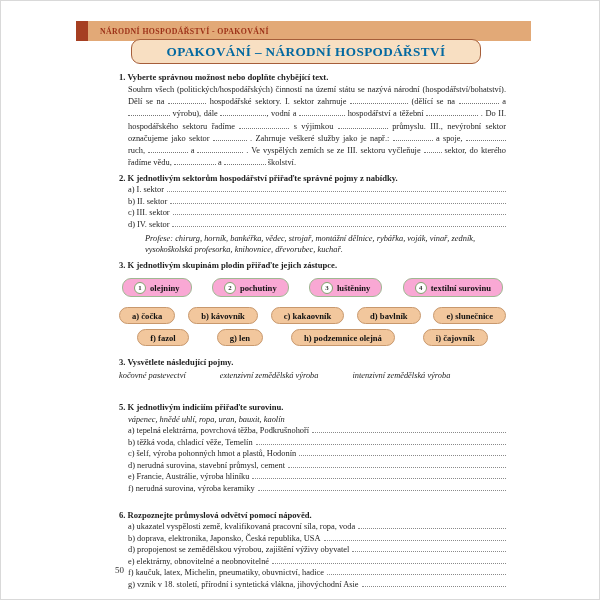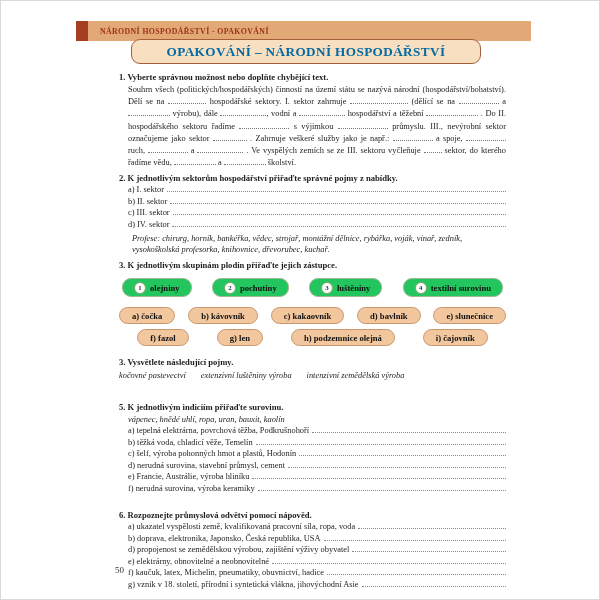--- a/index.html
+++ b/index.html
@@ -13,34 +13,34 @@
   .titlebox{position:absolute;left:130px;top:38px;width:350px;height:25px;background:#f8dfc2;border:1.6px solid #a65e3a;border-radius:9px;display:flex;align-items:center;justify-content:center;box-sizing:border-box;}
   .titlebox span{font-size:13.2px;font-weight:bold;letter-spacing:.4px;color:#0369a1;}
   
   .content{position:absolute;left:118px;top:71px;width:387px;}
   .h{font-size:8.6px;font-weight:bold;line-height:11px;}
   .body{margin-left:9px;}
   .para{margin:1px 0 0 9px;font-size:8.4px;line-height:11.2px;text-align:justify;}
   .blank{display:inline-block;height:8px;border-bottom:1px dotted #777;vertical-align:baseline;}
   .item{display:flex;align-items:baseline;font-size:8.4px;line-height:11.5px;}
   .item .leader{flex:1;border-bottom:1px dotted #8a8a8a;margin:0 0 2px 3px;min-width:8px;}
-  .note{margin:3px 0 0 4px;font-size:8.4px;line-height:11px;font-style:italic;}
+  .note{margin:3px 0 0 17px;font-size:8.4px;line-height:11px;font-style:italic;}
   .hint{margin:1px 0 0 0;font-size:8.4px;line-height:11px;font-style:italic;}
-  .terms{margin:2px 0 0 0;display:flex;gap:15px;font-size:8.4px;line-height:11px;font-style:italic;}
+  .terms{margin:2px 0 0 0;display:flex;gap:34px;font-size:8.4px;line-height:11px;font-style:italic;}
   .sec2{margin-top:5px;}
   .sec3{margin-top:5px;}
   .sec4{margin-top:11px;}
   .sec5{margin-top:21px;}
   .sec6{margin-top:16px;}
   
   .pill-row{display:flex;align-items:center;}
   .row-groups{margin-top:7px;justify-content:space-between;padding:0 3px;}
   .row-crops1{margin-top:10px;justify-content:space-between;}
   .row-crops2{margin-top:5px;justify-content:center;gap:28px;}
-  .gpill{display:inline-flex;align-items:center;background:#22c55e;border:1px solid #9fb892;border-radius:9px;padding:2.5px 11px;font-size:8.6px;font-weight:bold;color:#111;}
+  .gpill{display:inline-flex;align-items:center;background:#f9a8d4;border:1px solid #9fb892;border-radius:9px;padding:2.5px 11px;font-size:8.6px;font-weight:bold;color:#111;}
   .gnum{display:inline-flex;align-items:center;justify-content:center;width:10px;height:10px;border-radius:50%;background:#ffffff;border:1px solid #84a370;font-size:6.8px;font-weight:bold;margin-right:4px;color:#333;}
   .opill{display:inline-flex;align-items:center;background:#f2c79d;border:1px solid #c8986d;border-radius:9px;padding:2.5px 12px;font-size:8.6px;font-weight:bold;color:#111;}
   .pagenum{position:absolute;left:114px;top:564px;font-size:9px;color:#333;}
 </style>
 </head>
 <body>
 
 <div class="page">
 
   <div class="topbar">
@@ -114,21 +114,21 @@
         <span class="opill">g) len</span>
         <span class="opill">h) podzemnice olejná</span>
         <span class="opill">i) čajovník</span>
       </div>
     </div>
 
     <div class="sec4">
       <div class="h">3. Vysvětlete následující pojmy.</div>
       <div class="terms body">
         <span>kočovné pastevectví</span>
-        <span>extenzivní luštěniny výroba</span>
+        <span>extenzivní zemědělská výroba</span>
         <span>intenzivní zemědělská výroba</span>
       </div>
     </div>
 
     <div class="sec5">
       <div class="h">5. K jednotlivým indiciím přiřaďte surovinu.</div>
       <div class="body">
         <p class="hint">vápenec, hnědé uhlí, ropa, uran, bauxit, kaolín</p>
         <div class="item">
             <span>a) tepelná elektrárna, povrchová těžba, Podkrušnohoří</span>

